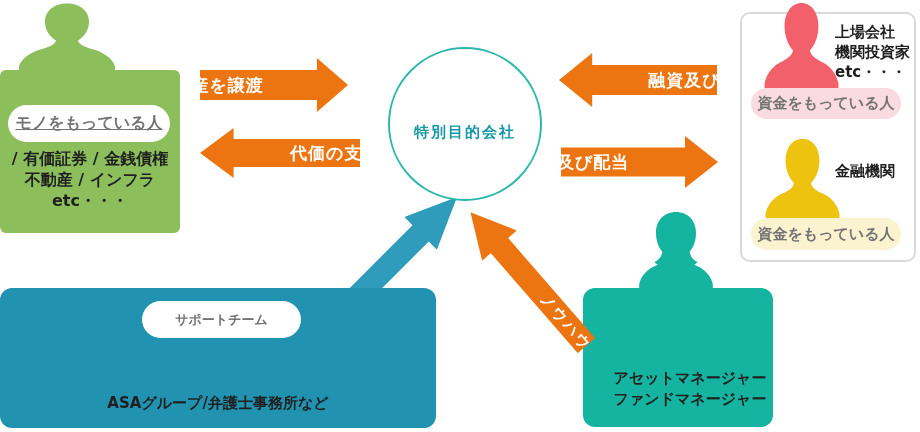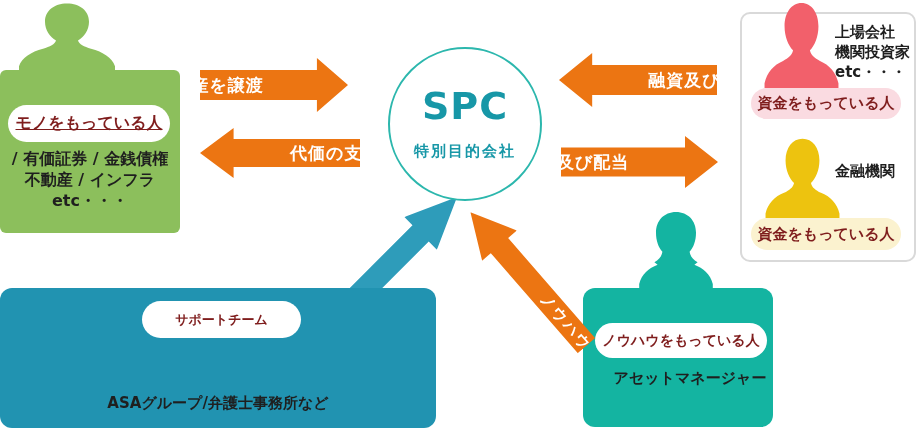--- a/index.html
+++ b/index.html
@@ -15,21 +15,21 @@
   .sil-red{fill:#f2606b;}
   .sil-yellow{fill:#edc30f;}
   .sil-teal{fill:#14b4a1;}
   
   .green-box{left:0;top:70px;width:180px;height:163px;background:#8cbf5c;border-radius:6px;z-index:2;}
   .support-box{left:0;top:288px;width:436px;height:140px;background:#2193b1;border-radius:12px;z-index:2;}
   .knowhow-box{left:583px;top:288px;width:190px;height:139px;background:#14b4a1;border-radius:12px;z-index:2;}
   .funders-card{left:740px;top:12px;width:176px;height:250px;background:#fff;border:2px solid #d9d9d9;border-radius:10px;box-sizing:border-box;z-index:1;}
   
   .pill{display:flex;align-items:center;justify-content:center;background:#fff;border-radius:20px;
-        font-weight:bold;color:#7f1d1d;white-space:nowrap;}
+        font-weight:bold;color:#737373;white-space:nowrap;}
   .pill-pink{background:#fadbe1;}
   .pill-cream{background:#fbf2cf;}
   
   .blk{color:#1f1f1f;font-weight:bold;}
   .center-text{text-align:center;}
   
   .spc-circle{left:388px;top:47px;width:154px;height:154px;border-radius:50%;
     background:#fff;border:2px solid #2cb7ad;box-sizing:border-box;z-index:2;
     display:flex;flex-direction:column;align-items:center;justify-content:center;}
   .spc-title{color:#1797a7;font-size:38px;font-weight:bold;letter-spacing:1px;line-height:1;}
@@ -62,21 +62,20 @@
   <div class="abs green-box">
     <div class="pill" style="position:absolute;left:8px;top:35px;width:162px;height:37px;font-size:16px;text-decoration:underline;">モノをもっている人</div>
     <div class="abs blk center-text" style="left:0;top:78px;width:180px;font-size:16px;line-height:21px;">
       <div>/ 有価証券 / 金銭債権</div>
       <div>不動産 / インフラ</div>
       <div>etc・・・</div>
     </div>
   </div>
 
   <div class="abs spc-circle">
-    <div class="spc-title">SPC</div>
     <div class="spc-sub">特別目的会社</div>
   </div>
 
   <div class="abs arrow arrow-right a-transfer">
     <span>原資産を譲渡</span>
   </div>
   <div class="abs arrow arrow-left a-payment">
     <span>代価の支払い</span>
   </div>
 
@@ -112,19 +111,19 @@
 
   <div class="abs support-box">
     <div class="pill" style="position:absolute;left:142px;top:13px;width:159px;height:37px;font-size:13px;">サポートチーム</div>
     <div class="abs blk center-text" style="left:0;top:66px;width:436px;font-size:15px;margin-top:40px;">ASAグループ/弁護士事務所など</div>
   </div>
 
   <svg class="abs sil" style="left:636px;top:212px;z-index:1;" width="80" height="78" viewBox="0 0 100 90" preserveAspectRatio="none">
     <path class="sil-teal" d="M50 0 C35 0 25 10 25 24 C25 33 28 41 33 46 C32 51 29 55 23 58 L27 61 C16 65 7 72 4 83 L4 90 L96 90 L96 83 C93 72 84 65 73 61 L77 58 C71 55 68 51 67 46 C72 41 75 33 75 24 C75 10 65 0 50 0 Z"></path>
   </svg>
   <div class="abs knowhow-box">
-    <div class="pill" style="position:absolute;left:12px;top:35px;width:172px;height:35px;font-size:14px;">ノウハウをもっている人</div>
     <div class="abs blk center-text" style="left:0;top:80px;width:214px;font-size:15px;line-height:21px;">
       <div>アセットマネージャー</div>
+      <div>ファンドマネージャー</div>
     </div>
   </div>
 
 </div>
 
 </body></html>

